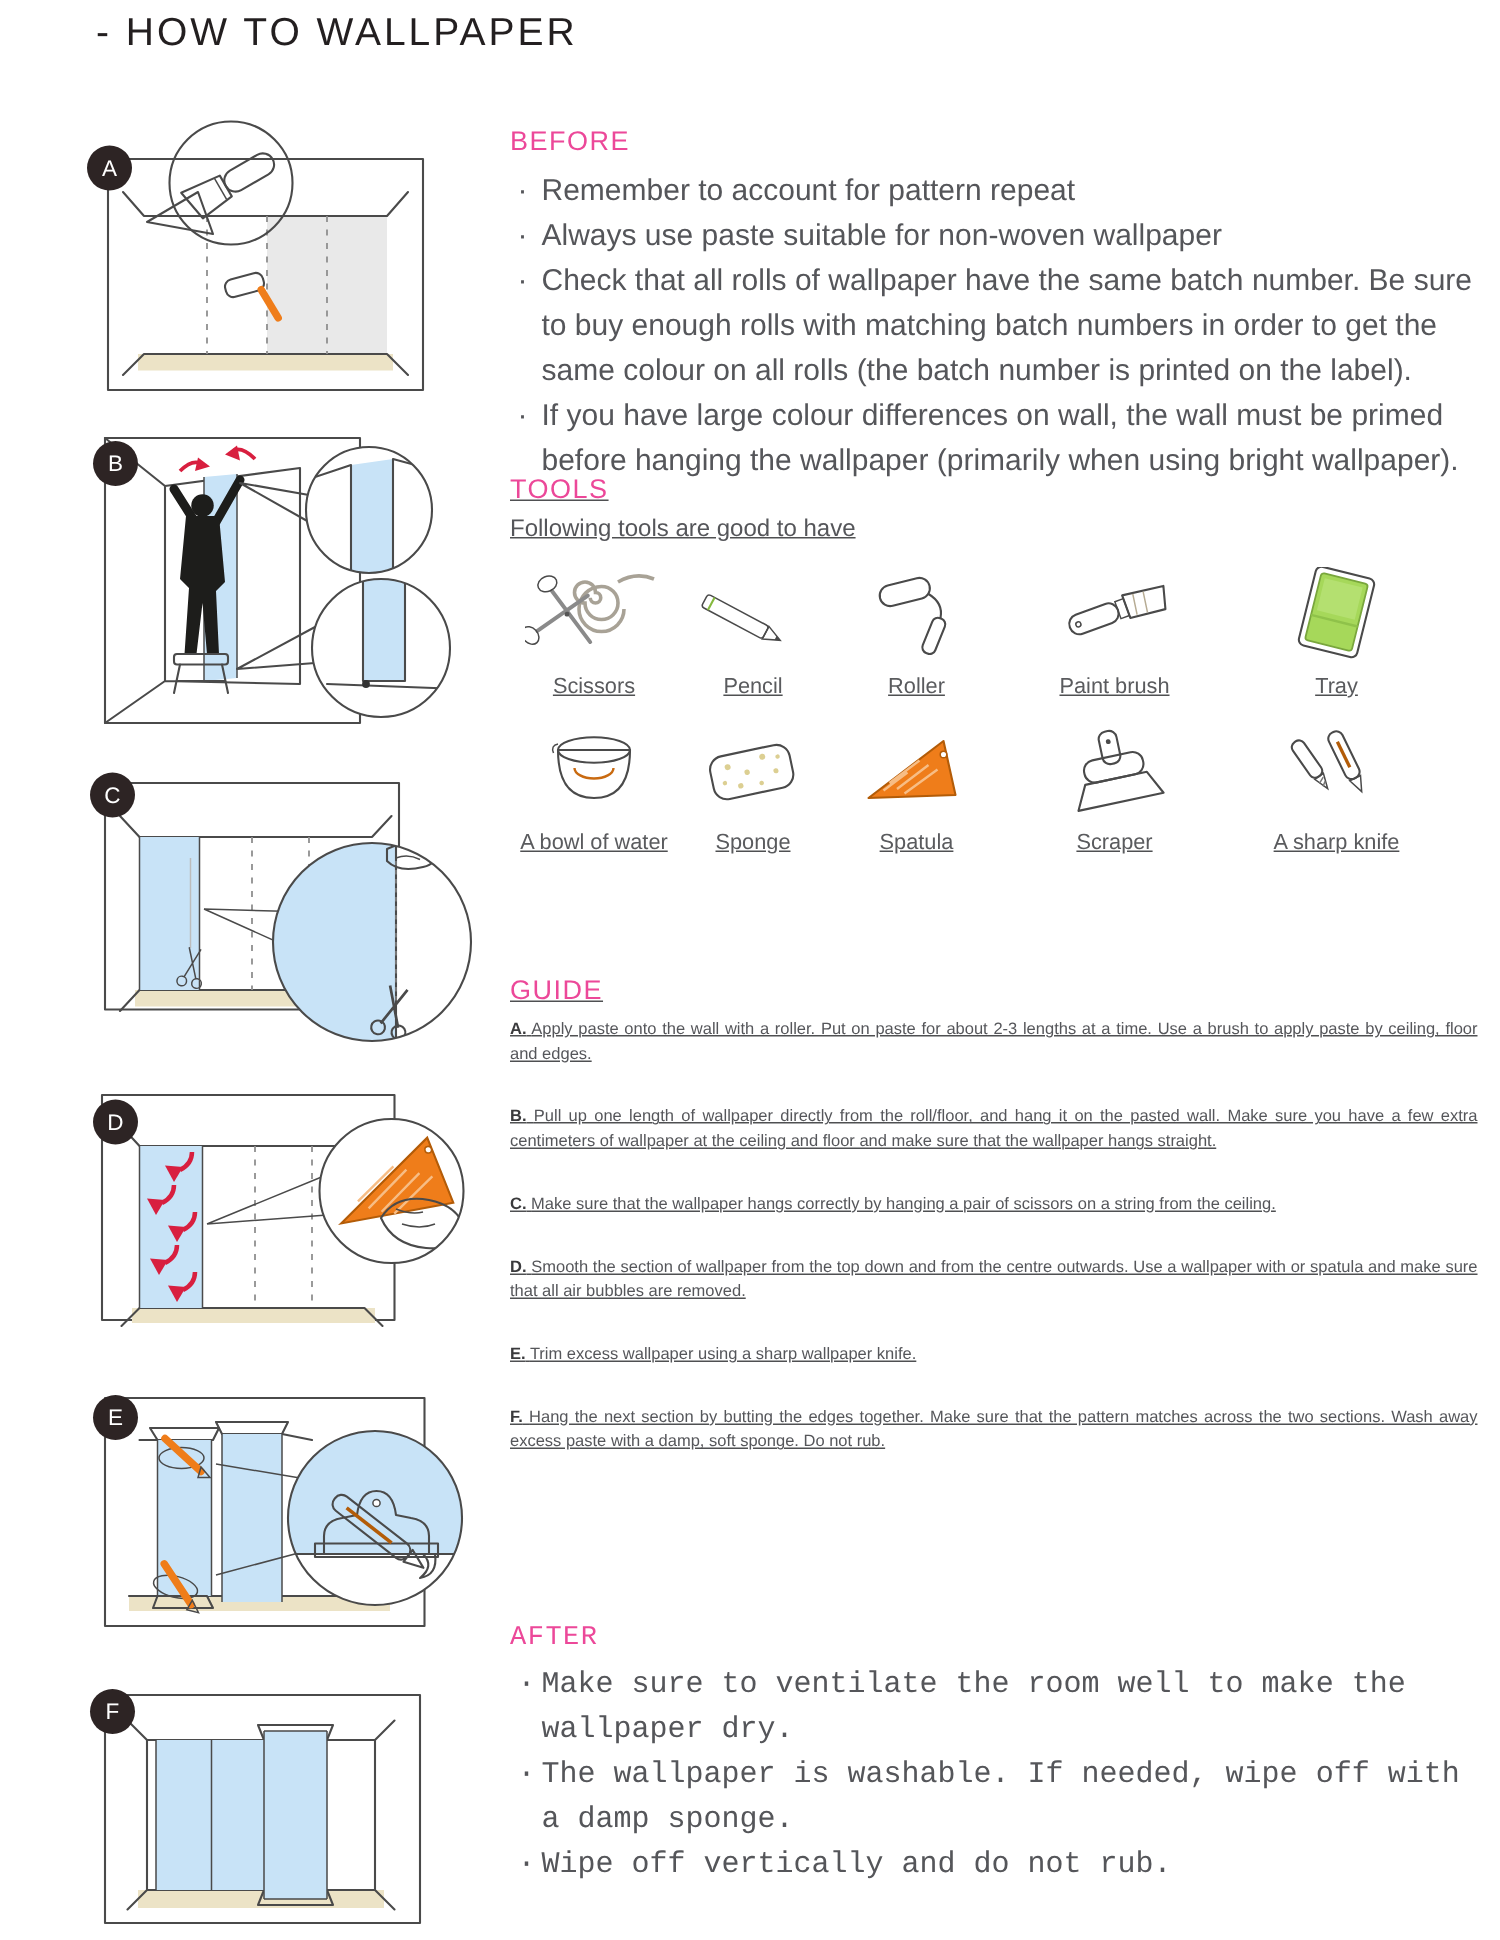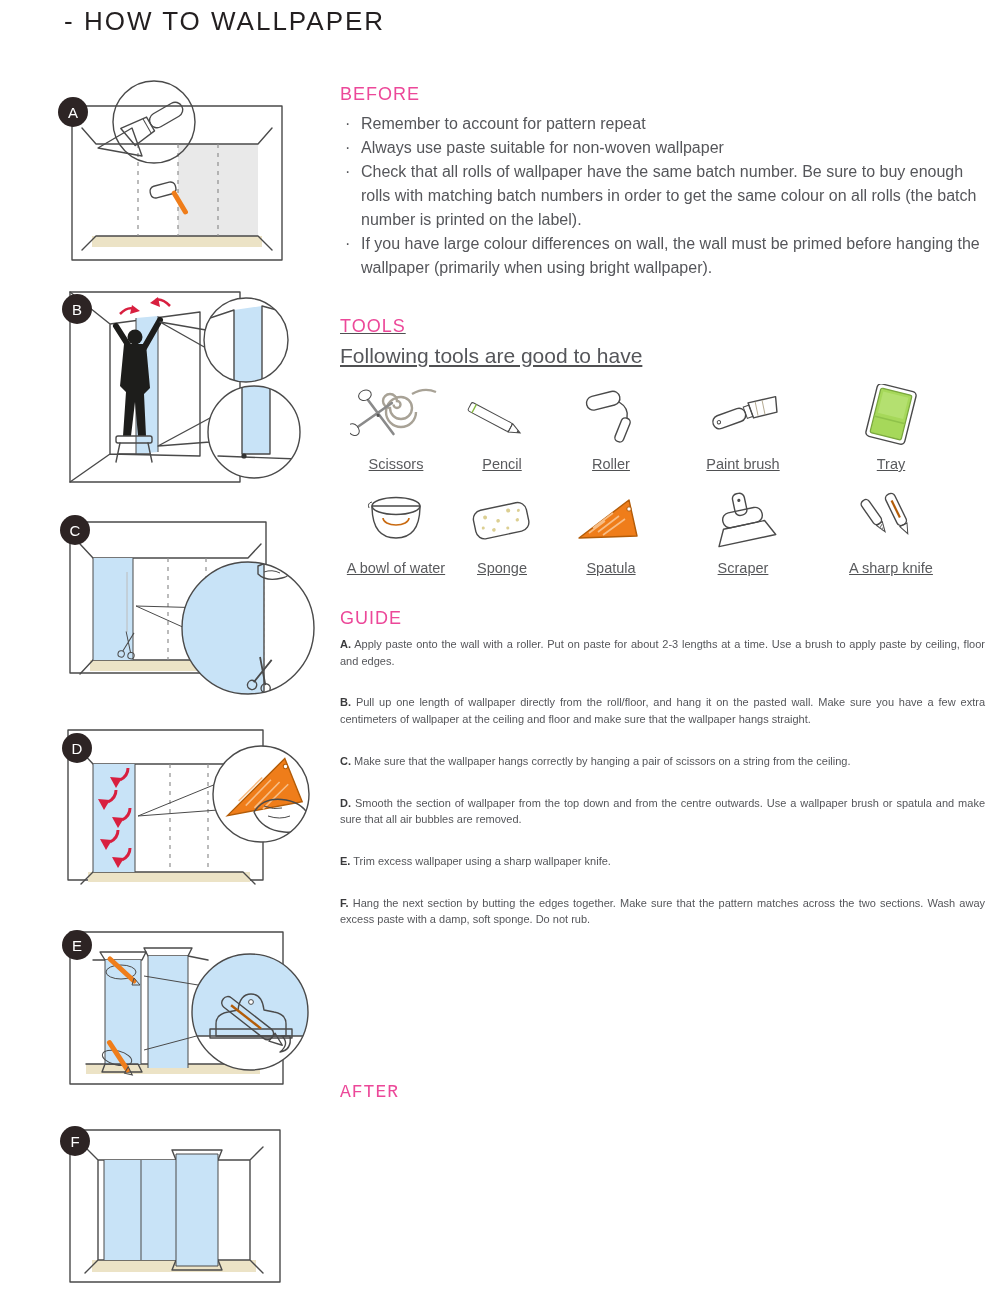--- a/index.html
+++ b/index.html
@@ -10,24 +10,24 @@
   .page-title{
     position:absolute;left:64px;top:6px;font-size:26px;letter-spacing:2px;
     color:#231f20;font-weight:500;
   }
   .section{position:absolute;left:340px;width:645px;}
   .section h2{
     font-size:18px;font-weight:500;letter-spacing:1px;color:#ec4899;margin:0 0 7px 0;
   }
   .bullets{list-style:none;margin:0;padding:0;}
   .bullets li{
-    position:relative;padding-left:21px;font-size:16px;line-height:1.5;color:#55565a;
+    position:relative;padding-left:21px;font-size:20px;line-height:1.5;color:#55565a;
   }
   .bullets li::before{content:"·";position:absolute;left:5px;color:#55565a;}
-  .tools-sub{font-size:21px;color:#55565a;margin:0 0 14px 0;}
+  .tools-sub{font-size:16px;color:#55565a;margin:0 0 14px 0;}
   .tool-grid{display:grid;grid-template-columns:112px 100px 118px 146px 150px;row-gap:14px;}
   .tool-cell{display:flex;flex-direction:column;align-items:center;}
   .tool-cell .ticon{height:72px;display:flex;align-items:center;justify-content:center;}
   .tool-label{font-size:14.5px;color:#5a5b5e;text-align:center;margin-top:2px;}
   .guide p{margin:0 0 25px 0;font-size:11px;line-height:1.52;color:#55565a;text-align:justify;}
   .guide p .ltr{font-weight:bold;color:#3a3a3c;}
   .illo{position:absolute;left:58px;width:280px;}
   .badge{
     position:absolute;width:30px;height:30px;border-radius:50%;background:#2d2424;color:#fff;
     display:flex;align-items:center;justify-content:center;font-size:15px;z-index:3;
@@ -435,25 +435,30 @@
           <polygon points="34,1 44,5 34,9" fill="#eeeeee" class="kt"></polygon>
         </g>
       </svg>
         </div>
       <div class="tool-label">A sharp knife</div>
     </div>
 
   </div>
 </div>
 
-<div class="section guide" style="top:608px;">
+<div class="section guide" style="top:650px;text-decoration:underline;">
   <h2>GUIDE</h2>
   <p><span class="ltr">A.</span> <span>Apply paste onto the wall with a roller. Put on paste for about 2-3 lengths at a time. Use a brush to apply paste by ceiling, floor and edges.</span></p>
   <p><span class="ltr">B.</span> <span>Pull up one length of wallpaper directly from the roll/floor, and hang it on the pasted wall. Make sure you have a few extra centimeters of wallpaper at the ceiling and floor and make sure that the wallpaper hangs straight.</span></p>
   <p><span class="ltr">C.</span> <span>Make sure that the wallpaper hangs correctly by hanging a pair of scissors on a string from the ceiling.</span></p>
-  <p><span class="ltr">D.</span> <span>Smooth the section of wallpaper from the top down and from the centre outwards. Use a wallpaper brush or spatula and make sure that all air bubbles are removed.</span></p>
+  <p><span class="ltr">D.</span> <span>Smooth the section of wallpaper from the top down and from the centre outwards. Use a wallpaper with or spatula and make sure that all air bubbles are removed.</span></p>
   <p><span class="ltr">E.</span> <span>Trim excess wallpaper using a sharp wallpaper knife.</span></p>
   <p><span class="ltr">F.</span> <span>Hang the next section by butting the edges together. Make sure that the pattern matches across the two sections. Wash away excess paste with a damp, soft sponge. Do not rub.</span></p>
 </div>
 
 <div class="section" style="top:1082px;font-family:Liberation Mono, monospace;">
   <h2>AFTER</h2>
+  <ul class="bullets">
+    <li>Make sure to ventilate the room well to make the wallpaper dry.</li>
+    <li>The wallpaper is washable. If needed, wipe off with a damp sponge.</li>
+    <li>Wipe off vertically and do not rub.</li>
+  </ul>
 </div>
 
 </body></html>

